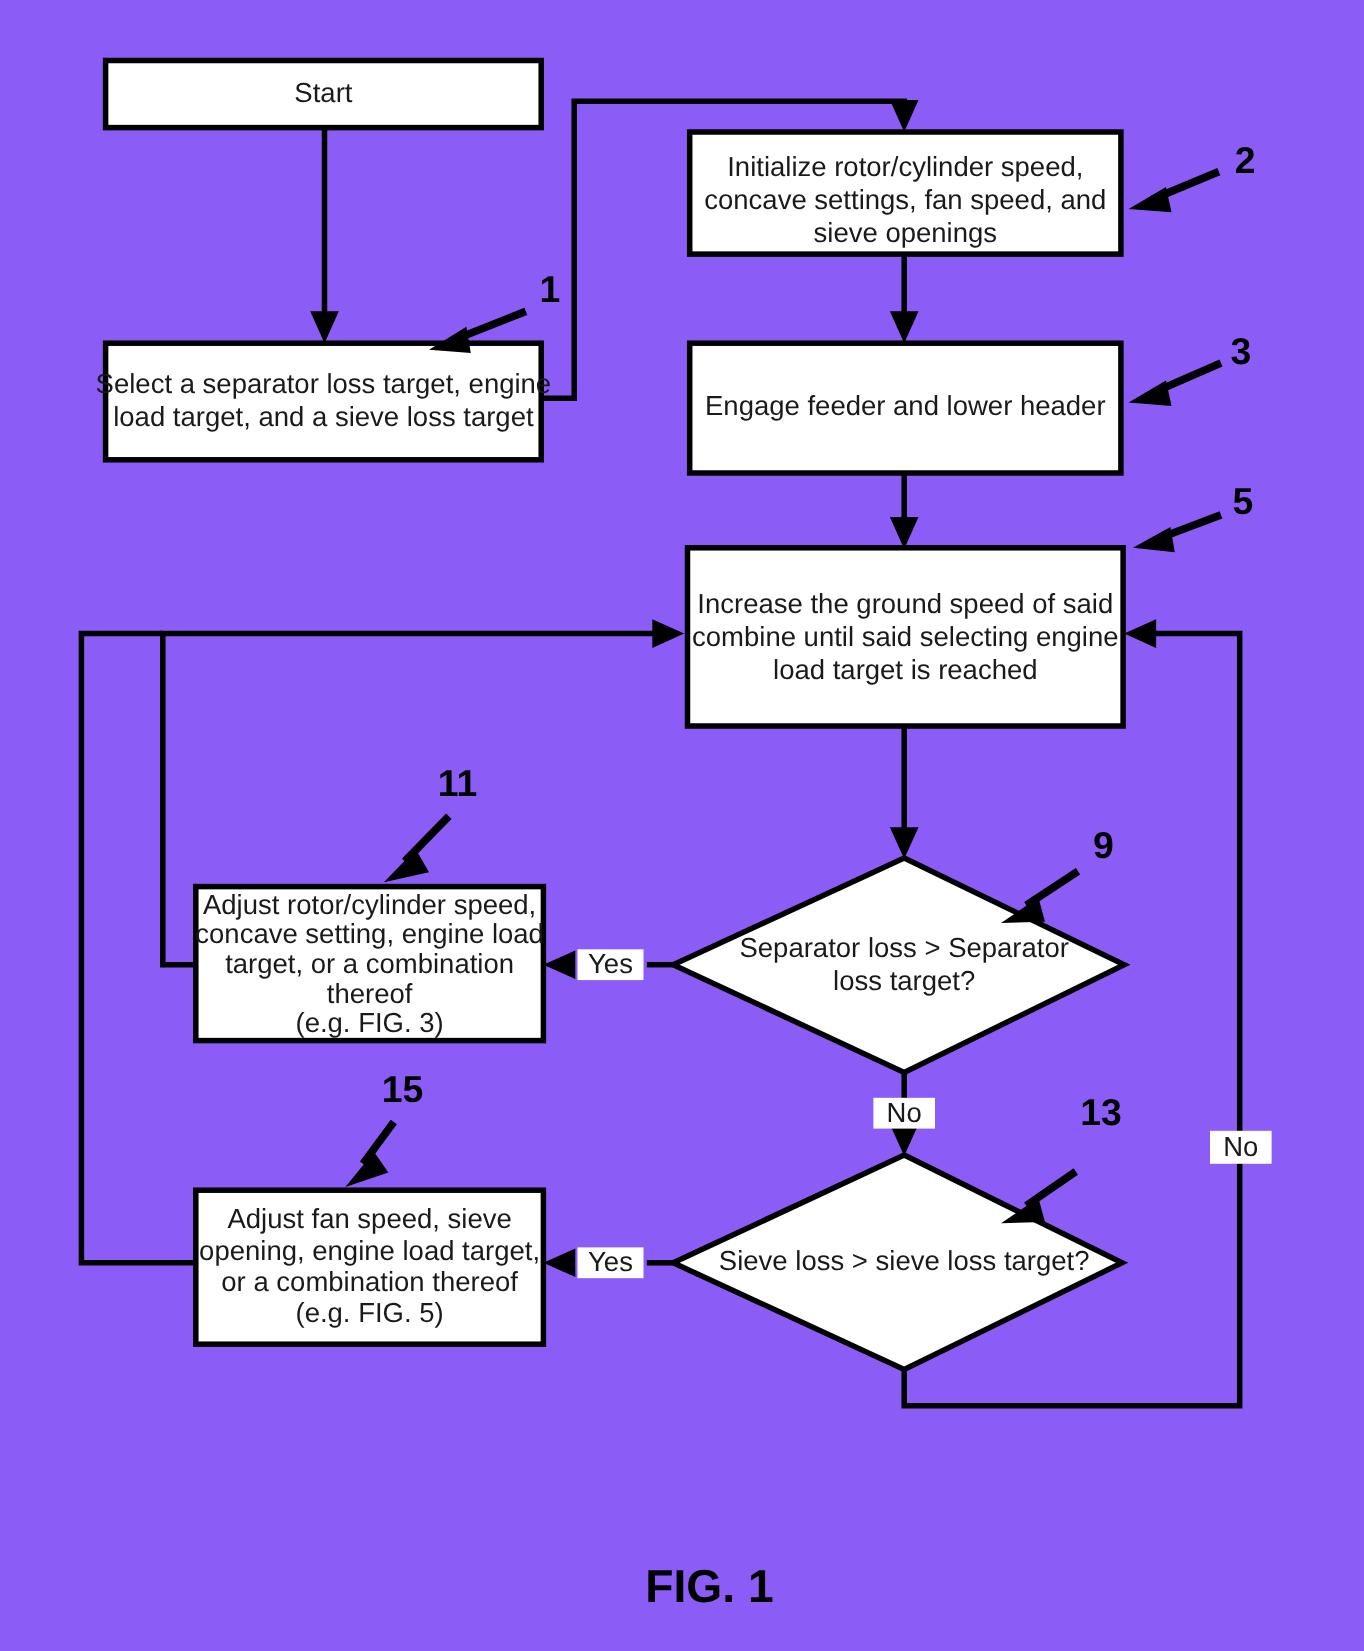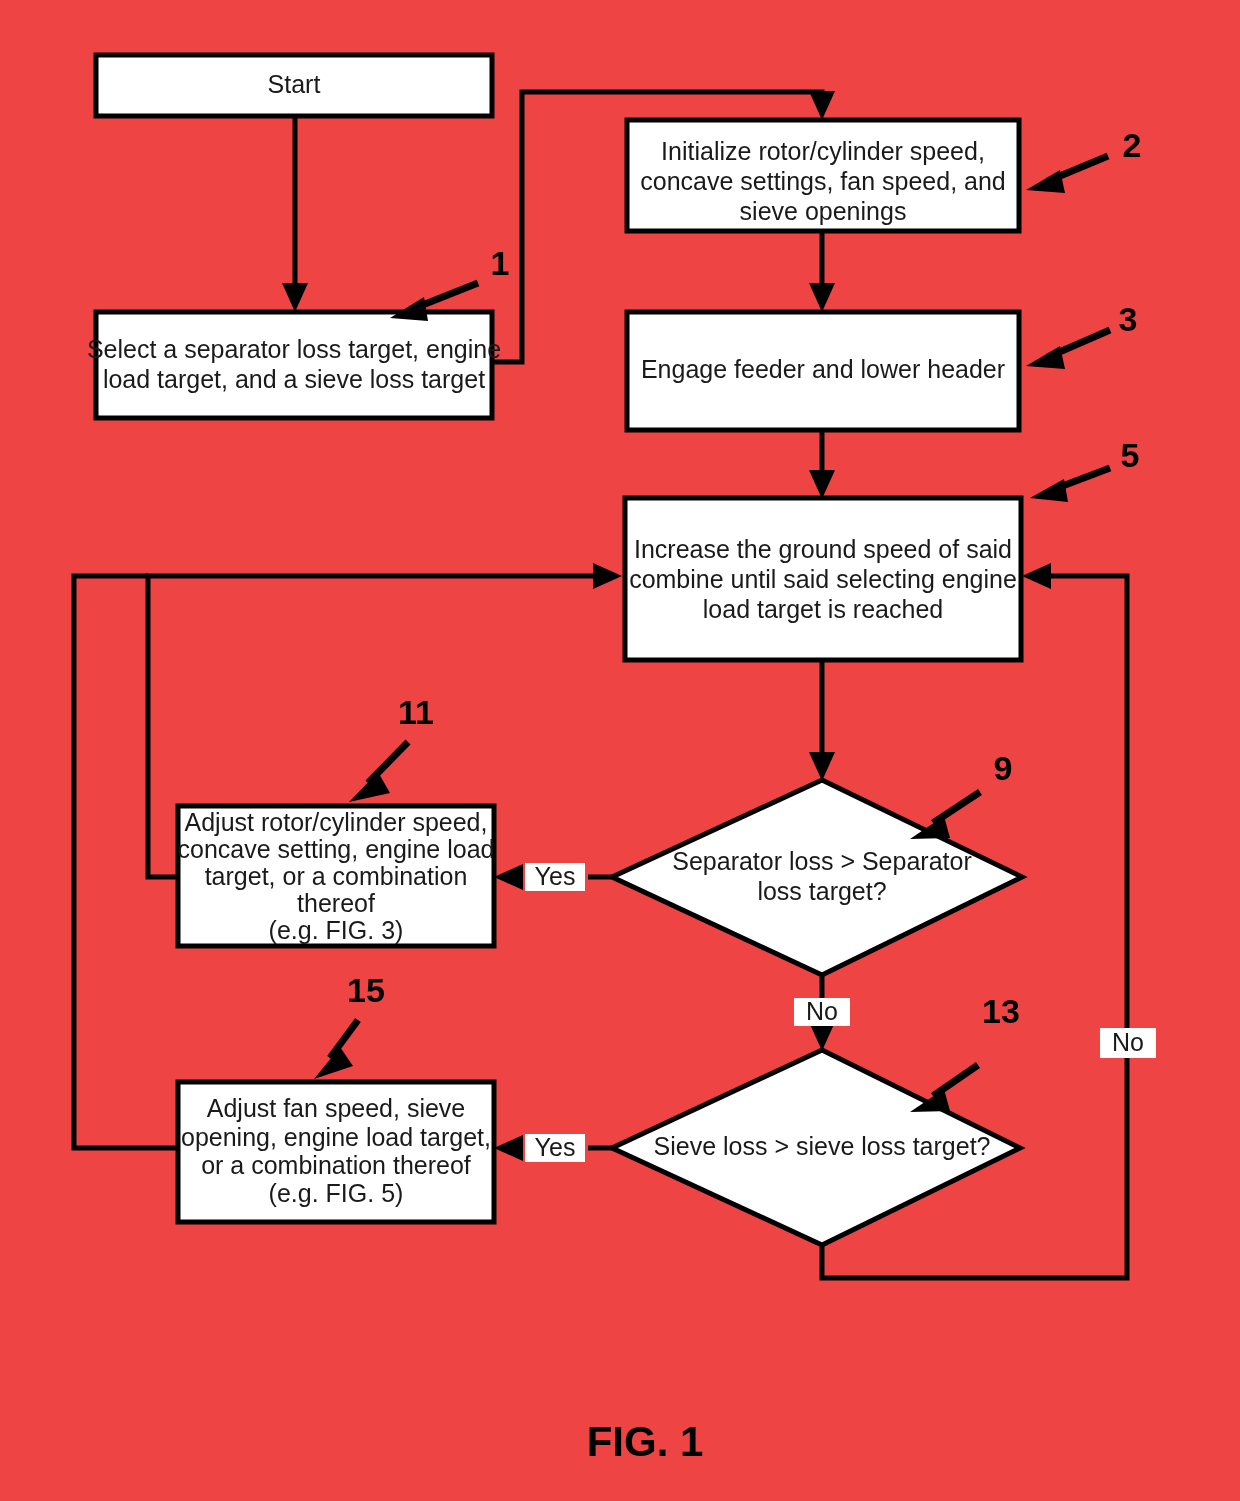--- a/index.html
+++ b/index.html
@@ -8,21 +8,21 @@
     padding: 0;
     background: #ffffff;
   }
   body {
     font-family: "Liberation Sans", sans-serif;
   }
   #page {
     position: relative;
     width: 1240px;
     height: 1501px;
-    background: #ef4444;
+    background: #8b5cf6;
     overflow: hidden;
   }
   #figure-svg {
     position: absolute;
     left: 0;
     top: 0;
     width: 1240px;
     height: 1501px;
   }
   .box-shape {

